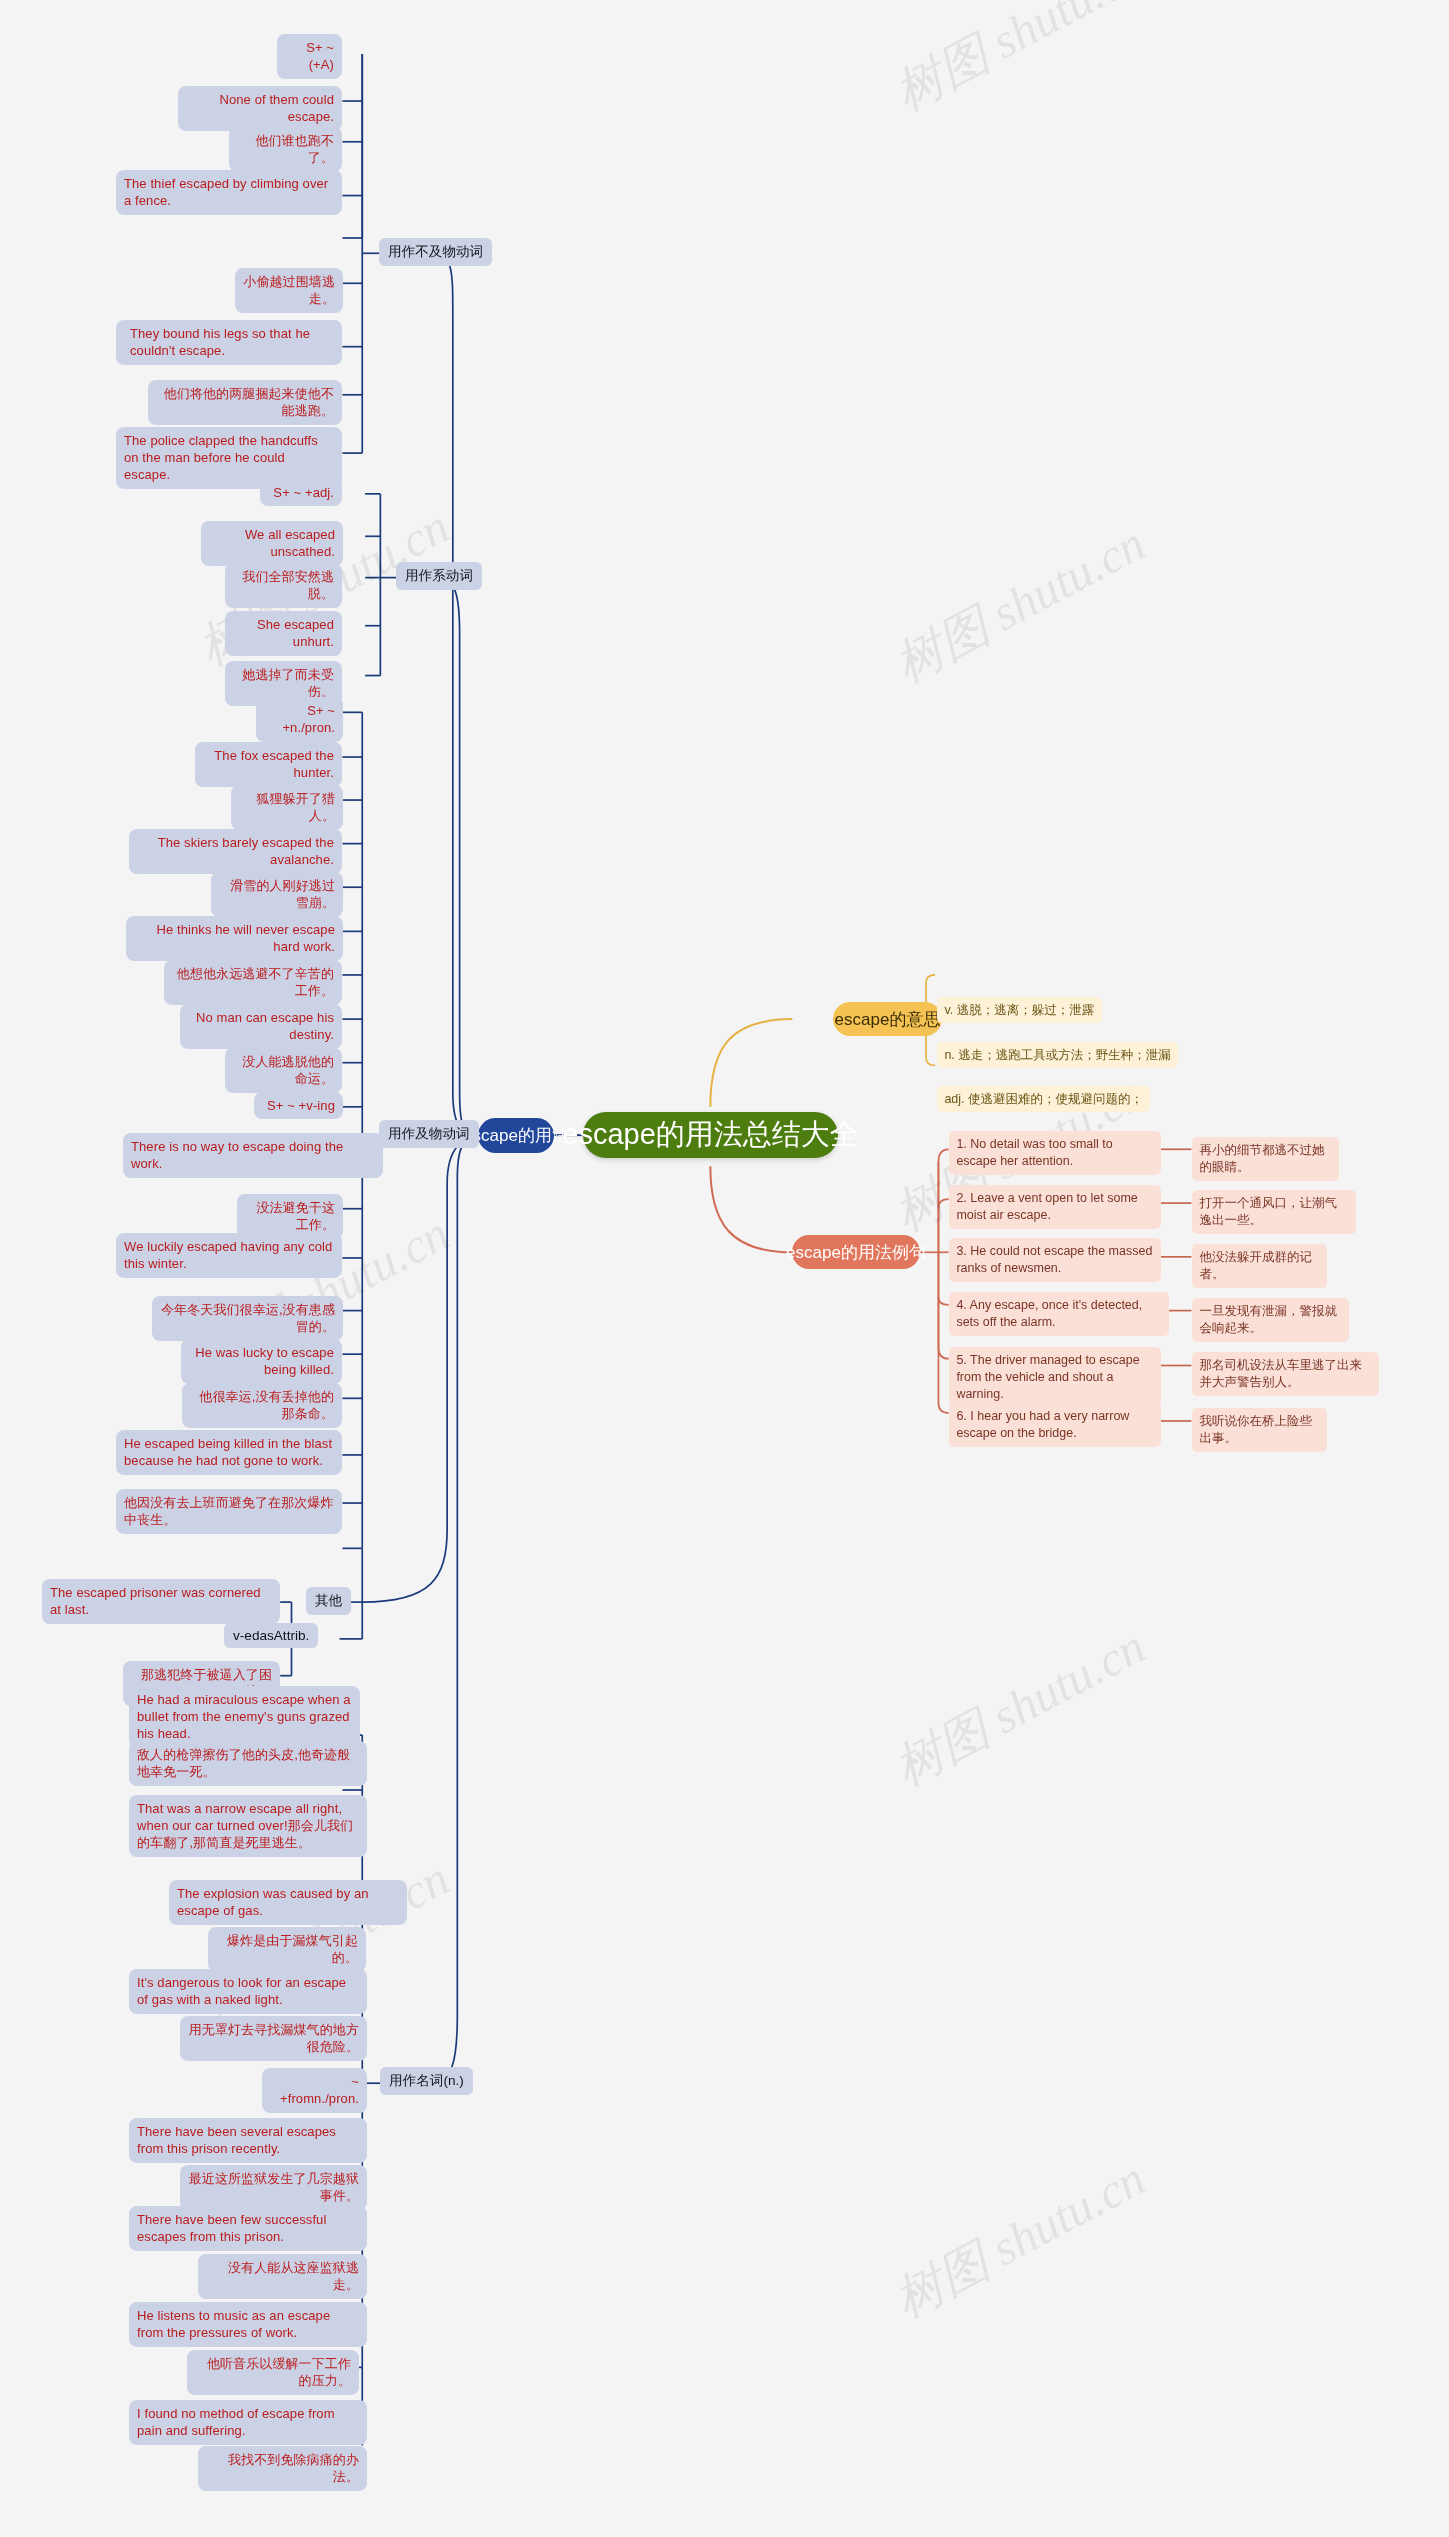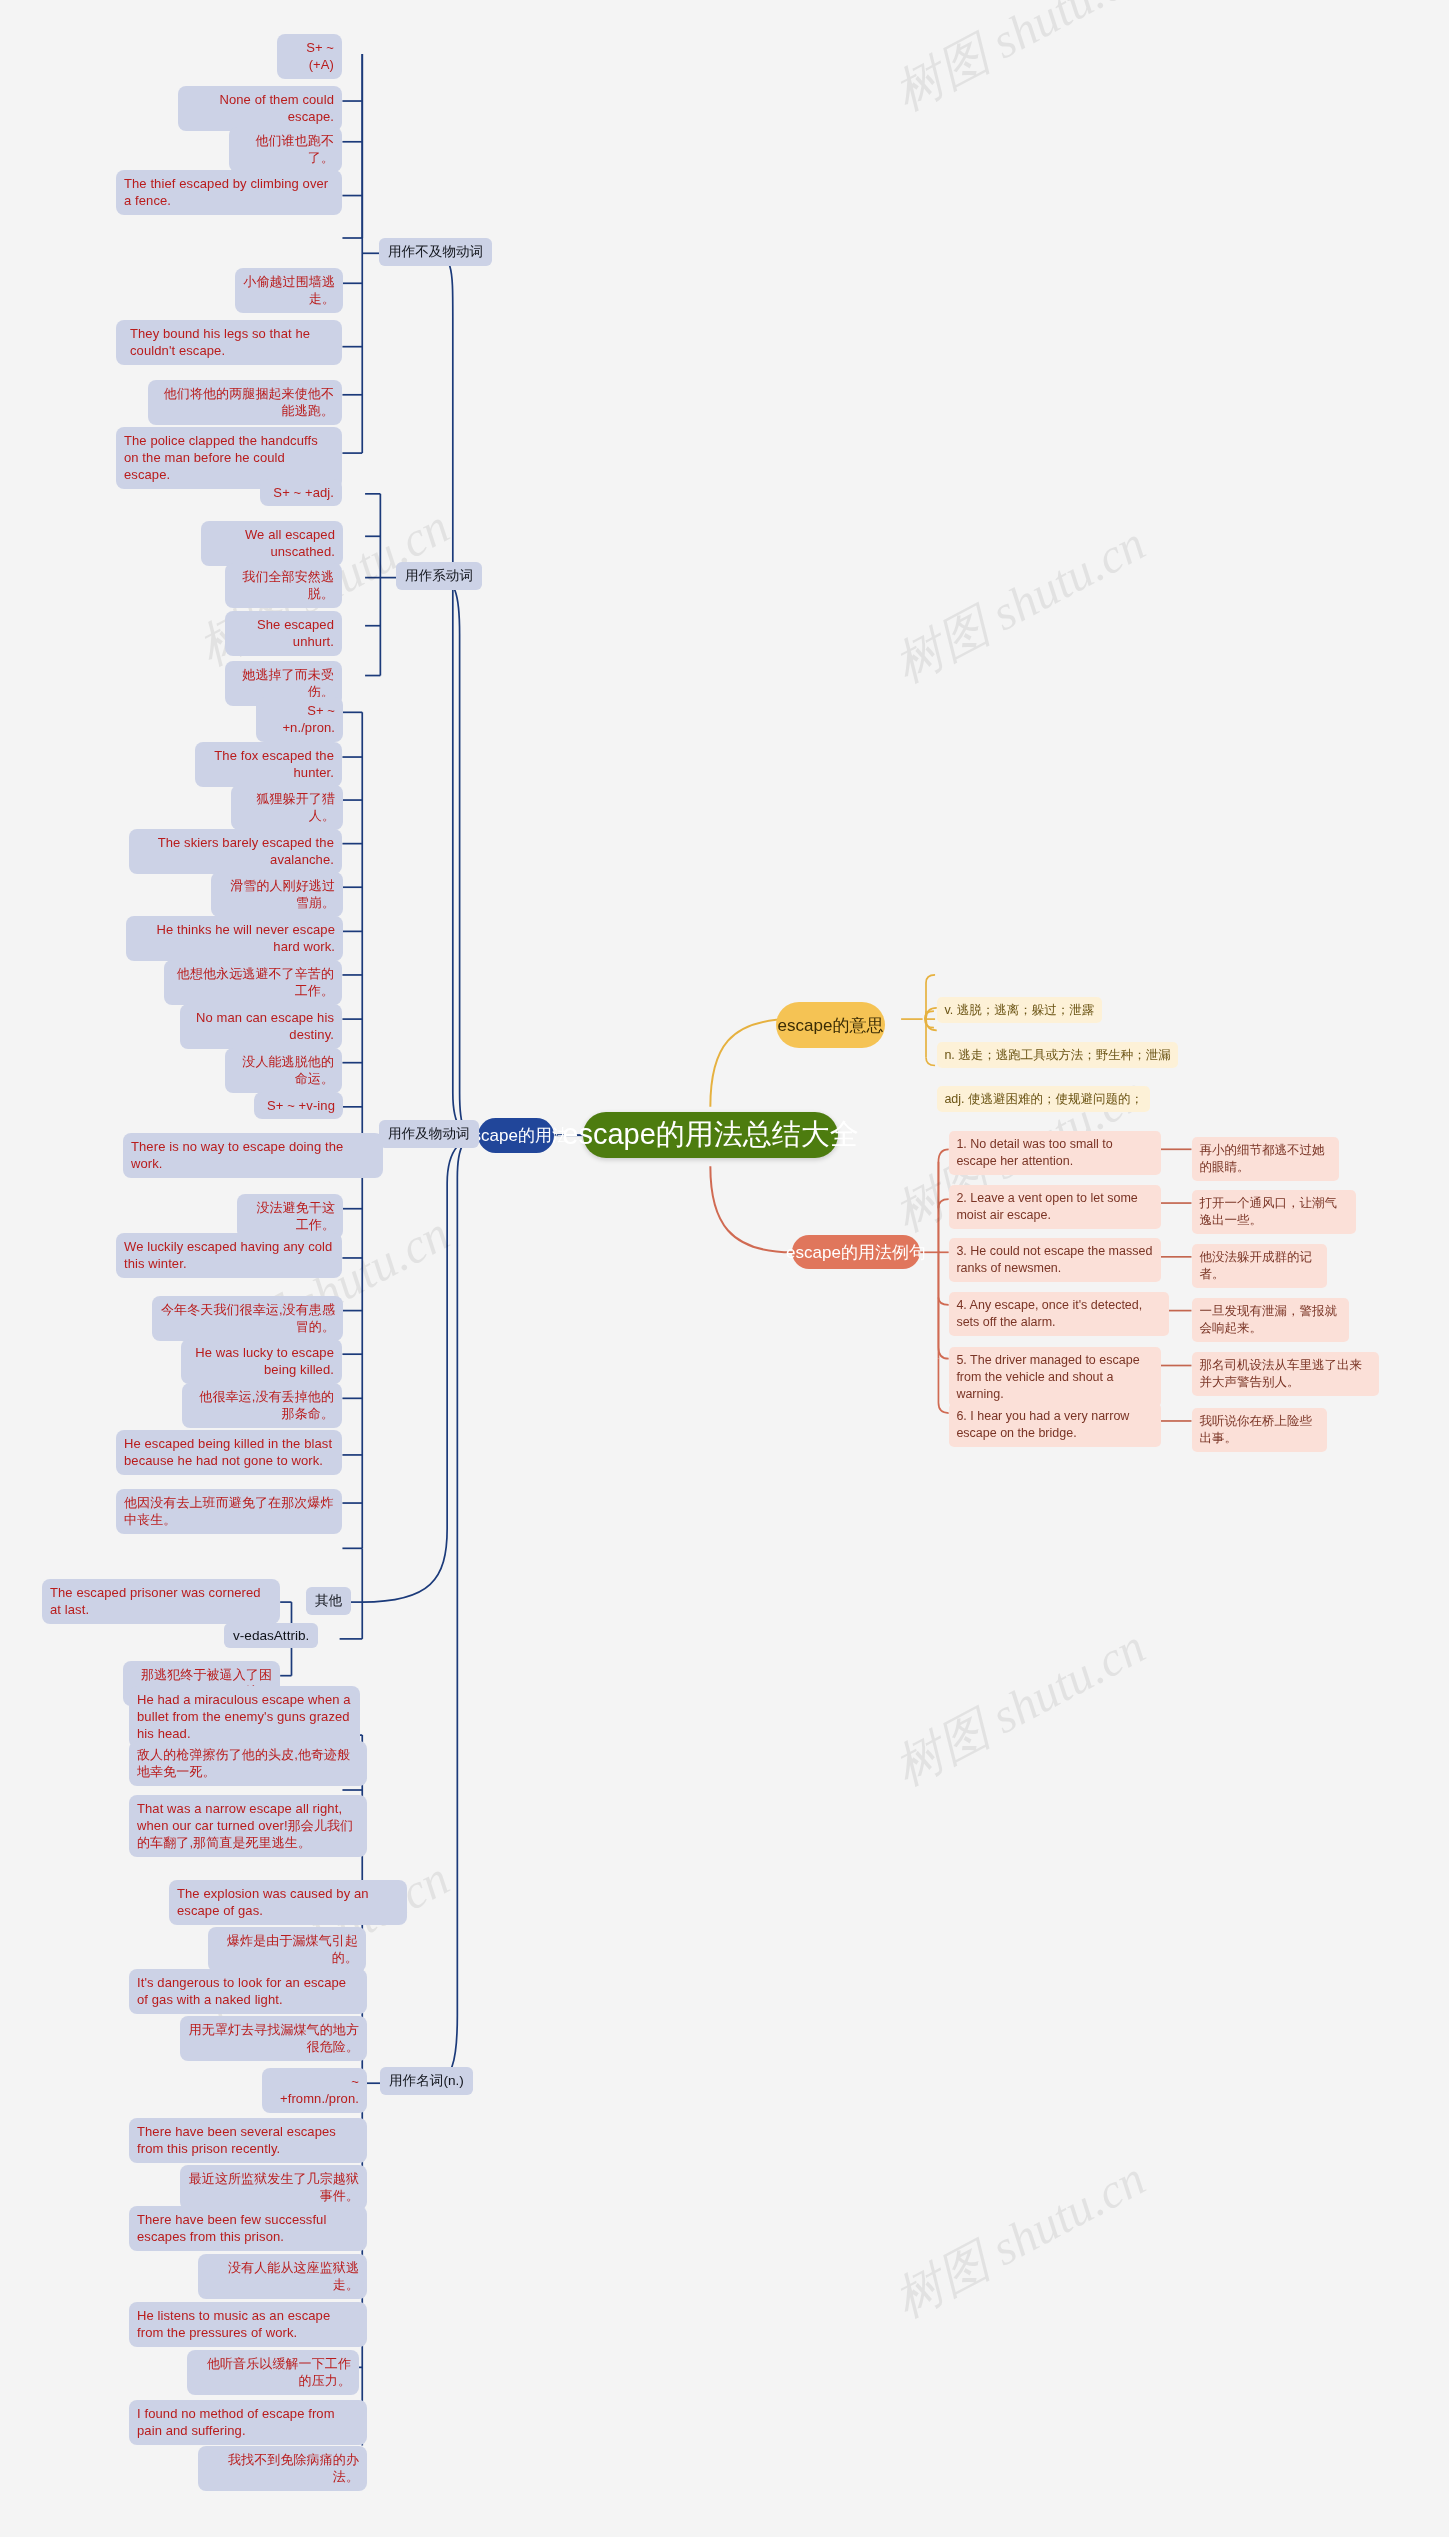--- a/index.html
+++ b/index.html
@@ -216,21 +216,21 @@
   <div class="wm" style="left:883px;top:1189px;">树图 shutu.cn</div>
   <div class="wm" style="left:883px;top:1743px;">树图 shutu.cn</div>
   <div class="wm" style="left:883px;top:2275px;">树图 shutu.cn</div>
   <div class="wm" style="left:187px;top:623px;">树图 shutu.cn</div>
   <div class="wm" style="left:187px;top:1330px;">树图 shutu.cn</div>
   <div class="wm" style="left:187px;top:1975px;">树图 shutu.cn</div>
 
   <div class="node root" style="left:583px;top:1112px;width:255px;height:46px;">escape的用法总结大全</div>
 
   <div class="node pill usage" style="left:478px;top:1118px;width:76px;height:35px;">escape的用法</div>
-  <div class="node pill meaning" style="left:776px;top:1002px;width:109px;height:46px;">escape的意思</div>
+  <div class="node pill meaning" style="left:833px;top:1002px;width:109px;height:34px;">escape的意思</div>
   <div class="node pill examples" style="left:792px;top:1235px;width:128px;height:34px;">escape的用法例句</div>
 
   <div class="node cat" style="left:379px;top:238px;">用作不及物动词</div>
   <div class="node cat" style="left:396px;top:562px;">用作系动词</div>
   <div class="node cat" style="left:379px;top:1120px;">用作及物动词</div>
   <div class="node cat" style="left:306px;top:1587px;">其他</div>
   <div class="node cat" style="left:224px;top:1623px;">v-edasAttrib.</div>
   <div class="node cat" style="left:380px;top:2067px;">用作名词(n.)</div>
 
   <div class="node leaf r" style="left:277px;top:34px;width:65px;">S+ ~ (+A)</div>

